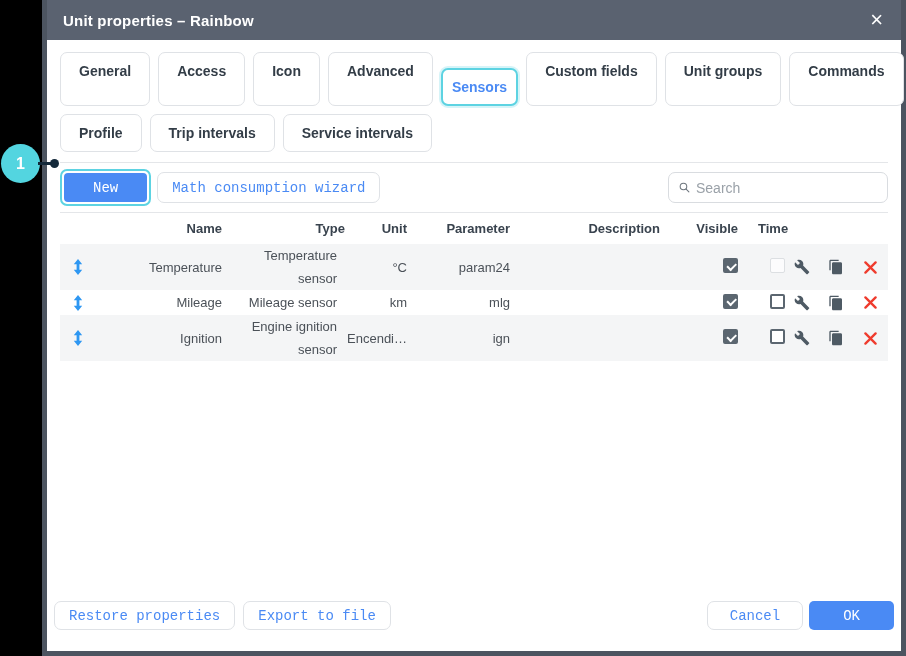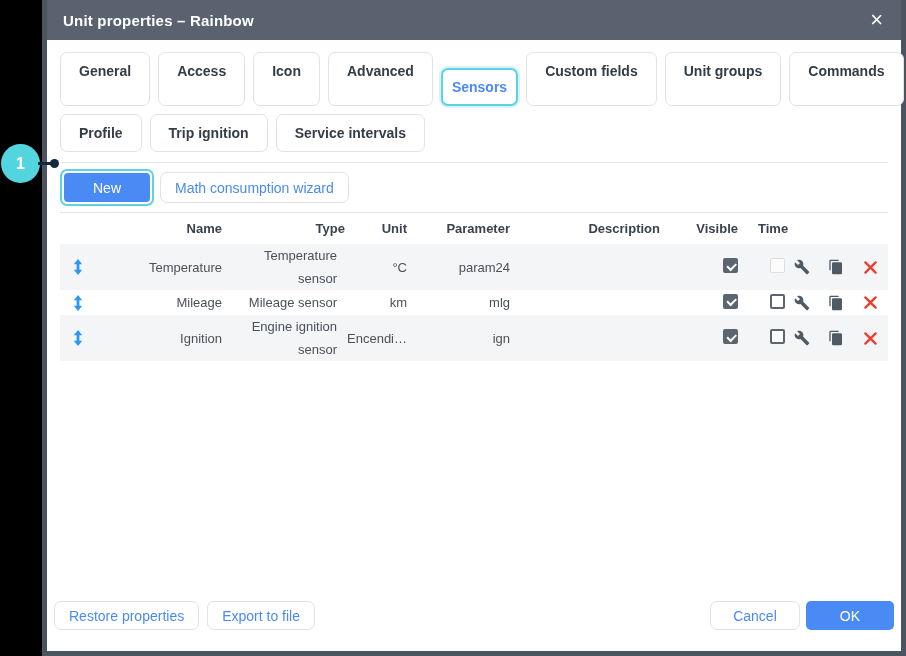--- a/index.html
+++ b/index.html
@@ -55,20 +55,21 @@
   
   .toolbar{display:flex;align-items:center;padding:7px 13px;height:49px;flex:none}
   .ring{
     border:2px solid var(--accent-cyan);border-radius:7px;padding:2px;
     display:inline-flex;background:#fff;
   }
   .btn{
     border-radius:5px;font-size:14px;cursor:pointer;
     display:inline-flex;align-items:center;justify-content:center;
     white-space:nowrap;
+    font-family:Liberation Mono, monospace;
   }
   .btn-primary{
     background:var(--accent-blue);color:#fff;border:none;
     height:29px;padding:0 29px;font-weight:500;border-radius:4px;
   }
   .btn-light{
     background:#fff;color:var(--accent-blue);border:1px solid var(--border-light);
     height:31px;padding:0 14px;border-radius:7px;
   }
   .wizard-btn{margin-left:6px}
@@ -155,32 +156,39 @@
       <span class="tab">Icon</span>
       <span class="tab">Advanced</span>
       <span class="tab active">Sensors</span>
       <span class="tab">Custom fields</span>
       <span class="tab">Unit groups</span>
       <span class="tab">Commands</span>
 
     </div>
     <div class="tabrow" style="margin-bottom:0">
       <span class="tab">Profile</span>
-      <span class="tab">Trip ignition</span>
+      <span class="tab">Trip intervals</span>
       <span class="tab">Service intervals</span>
     </div>
   </div>
 
   <div class="divider"></div>
 
   <div class="toolbar">
     <span class="ring">
       <button class="btn btn-primary">New</button>
     </span>
     <button class="btn btn-light wizard-btn">Math consumption wizard</button>
+    <div class="search">
+      <svg width="15" height="15" viewBox="0 0 16 16">
+        <circle cx="6.5" cy="6.5" r="4.8" fill="none" stroke="#6d757d" stroke-width="1.5"></circle>
+        <line x1="10.3" y1="10.3" x2="14.4" y2="14.4" stroke="#6d757d" stroke-width="1.5" stroke-linecap="round"></line>
+      </svg>
+      <input type="text" placeholder="Search" style="">
+    </div>
   </div>
 
   <div class="divider"></div>
 
   <div class="table">
     <div class="tr thead">
       <span></span>
       <span>Name</span>
       <span>Type</span>
       <span>Unit</span>

